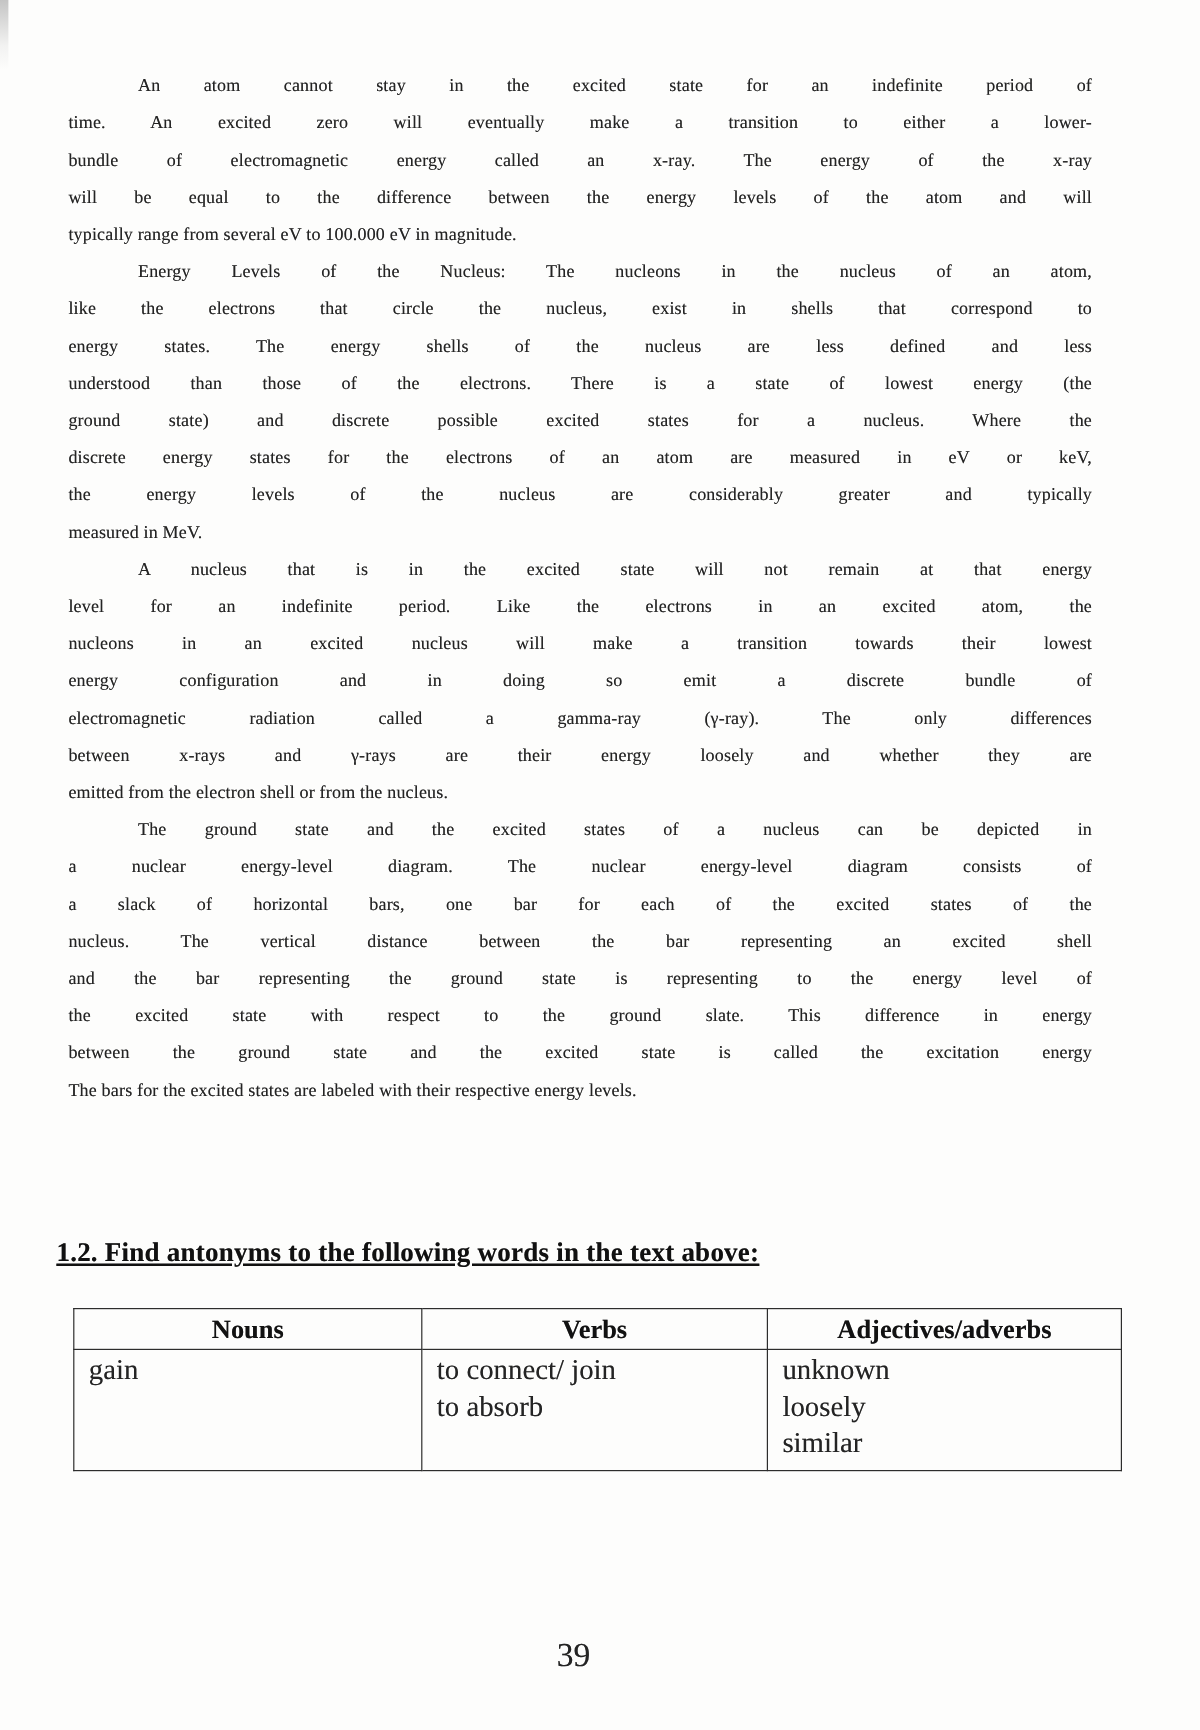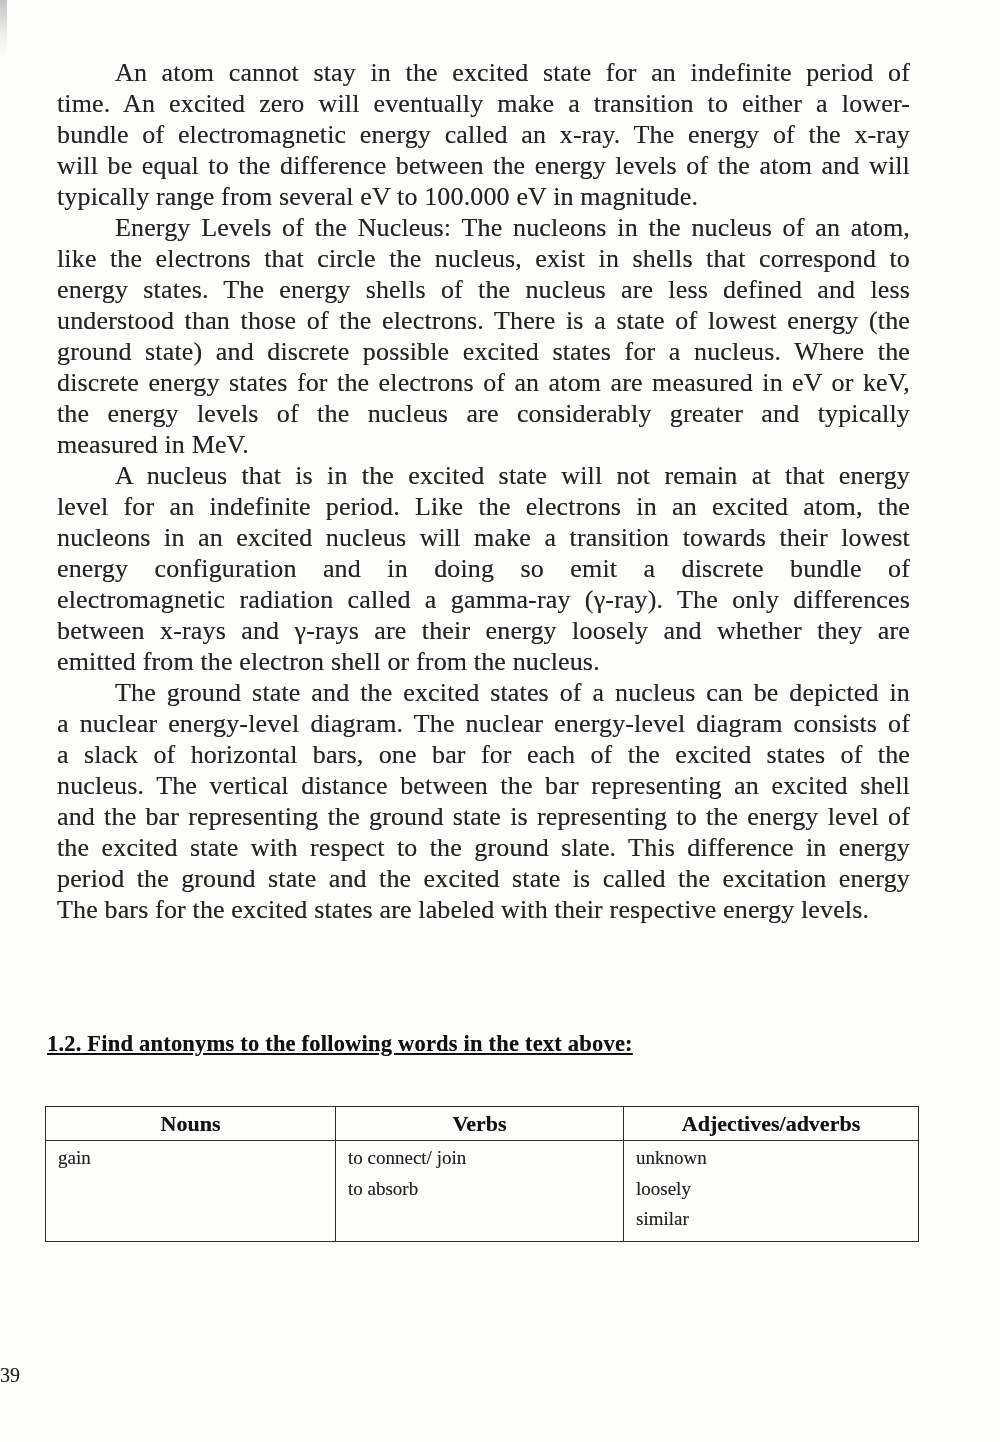--- a/index.html
+++ b/index.html
@@ -20,21 +20,21 @@
     background: linear-gradient(180deg, rgba(150,150,150,.55), rgba(190,190,190,.18) 65%, rgba(255,255,255,0));
   }
   .text-block {
     position: absolute;
     top: 57px;
     left: 57px;
     width: 853px;
   }
   .para { margin: 0; padding: 0; }
   .para .line {
-    font-size: 26px;
+    font-size: 15px;
     line-height: 31px;
     text-align: justify;
     text-align-last: justify;
     letter-spacing: 0.15px;
     color: #242424;
     text-shadow: 0 0 0.5px rgba(40,40,40,.55);
     white-space: normal;
   }
   .para .line:first-child { padding-left: 58px; }
   .para .line.last { text-align-last: auto; }
@@ -46,25 +46,24 @@
     font-size: 22.5px;
     font-weight: bold;
     color: #111;
     letter-spacing: 0.2px;
     text-shadow: 0 0 0.5px rgba(0,0,0,.5);
     text-decoration: underline;
   }
   .antonyms-table {
     position: absolute;
     top: 1090px;
-    left: 45px;
+    left: 61px;
     width: 873px;
     border-collapse: collapse;
     table-layout: fixed;
-    margin-top: 16px;
   }
   .antonyms-table th, .antonyms-table td {
     border: 1.6px solid #2d2d2d;
     font-family: "Liberation Serif", "DejaVu Serif", serif;
   }
   .antonyms-table th {
     height: 33px;
     font-size: 22px;
     font-weight: bold;
     text-align: center;
@@ -72,33 +71,33 @@
     color: #121212;
     text-shadow: 0 0 0.5px rgba(0,0,0,.5);
     padding: 0;
   }
   .antonyms-table td {
     height: 90px;
     vertical-align: top;
     padding: 2px 10px 6px 12px;
   }
   .cell-lines .line {
-    font-size: 19px;
+    font-size: 24px;
     line-height: 30.5px;
     color: #242424;
     text-align: left;
     text-shadow: 0 0 0.5px rgba(40,40,40,.5);
   }
   .page-number {
     position: absolute;
     top: 1364px;
     left: 0;
     width: 956px;
-    text-align: left;
-    font-size: 20px;
+    text-align: center;
+    font-size: 28px;
     color: #242424;
     text-shadow: 0 0 0.5px rgba(40,40,40,.5);
   }
 </style>
 </head>
 <body>
 
 <div class="page">
   <div class="scan-edge"></div>
 
@@ -129,21 +128,21 @@
         <div class="line">between x-rays and γ-rays are their energy loosely and whether they are</div>
         <div class="line last">emitted from the electron shell or from the nucleus.</div>
       </div>
     <div class="para">
         <div class="line">The ground state and the excited states of a nucleus can be depicted in</div>
         <div class="line">a nuclear energy-level diagram. The nuclear energy-level diagram consists of</div>
         <div class="line">a slack of horizontal bars, one bar for each of the excited states of the</div>
         <div class="line">nucleus. The vertical distance between the bar representing an excited shell</div>
         <div class="line">and the bar representing the ground state is representing to the energy level of</div>
         <div class="line">the excited state with respect to the ground slate. This difference in energy</div>
-        <div class="line">period the ground state and the excited state is called the excitation energy</div>
+        <div class="line">between the ground state and the excited state is called the excitation energy</div>
         <div class="line last">The bars for the excited states are labeled with their respective energy levels.</div>
       </div>
   </div>
 
   <div class="exercise-heading">1.2. Find antonyms to the following words in the text above:</div>
 
   <table class="antonyms-table">
     <colgroup>
       <col style="width:290px">
       <col style="width:288px">

